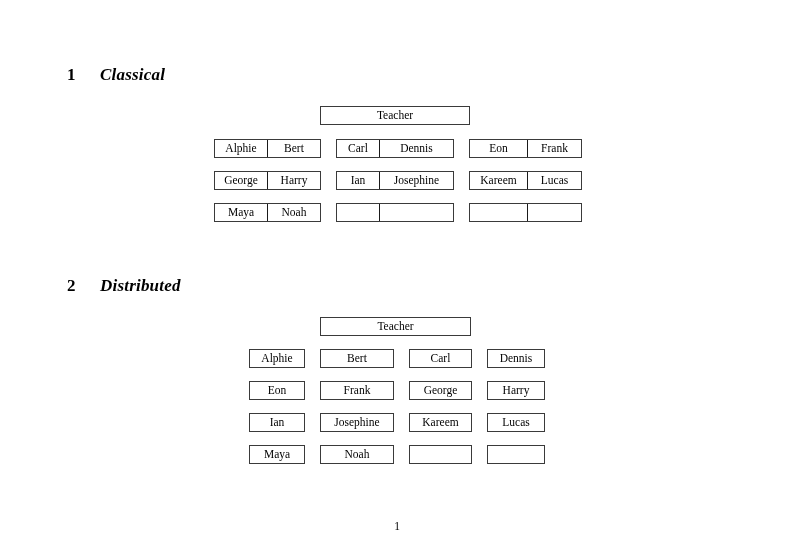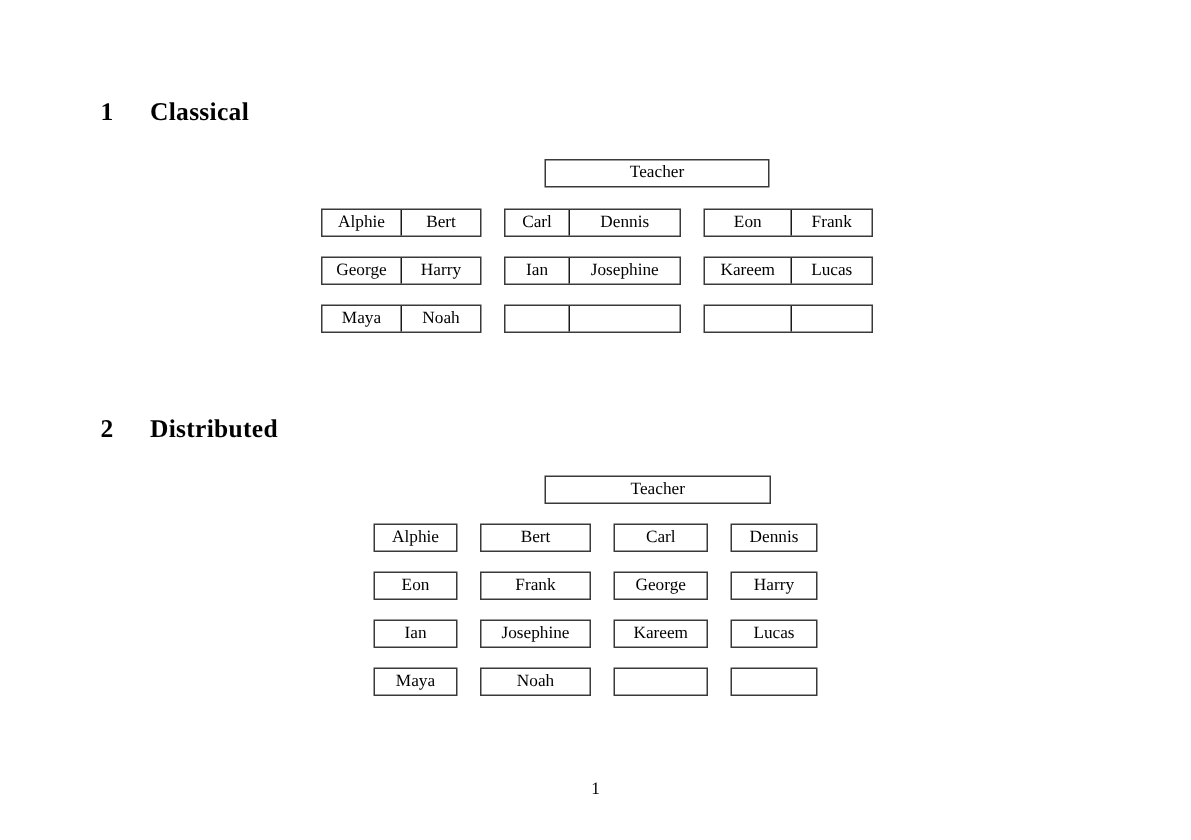--- a/index.html
+++ b/index.html
@@ -33,20 +33,21 @@
     white-space: nowrap;
     display: flex;
     align-items: baseline;
   }
   .section-heading .sec-num {
     display: inline-block;
     width: 33px;
   }
   .section-heading .sec-title {
     display: inline-block;
+    font-style: italic;
   }
   #heading-classical   { top: 65px; }
   #heading-distributed { top: 276px; }
 
   
   .cellbox {
     position: absolute;
     height: 19px;
     box-sizing: border-box;
     border: 1px solid #3a3a3a;
@@ -88,21 +89,20 @@
     height: 19px;
     box-sizing: border-box;
     border: 1px solid #3a3a3a;
     background: #ffffff;
     display: flex;
     align-items: center;
     justify-content: center;
     font-size: 11.5px;
     line-height: 1;
     white-space: nowrap;
-    margin-left: 43px;
   }
 
   
   .page-number {
     position: absolute;
     top: 520px;
     left: 0;
     width: 794px;
     text-align: center;
     font-size: 11.5px;

